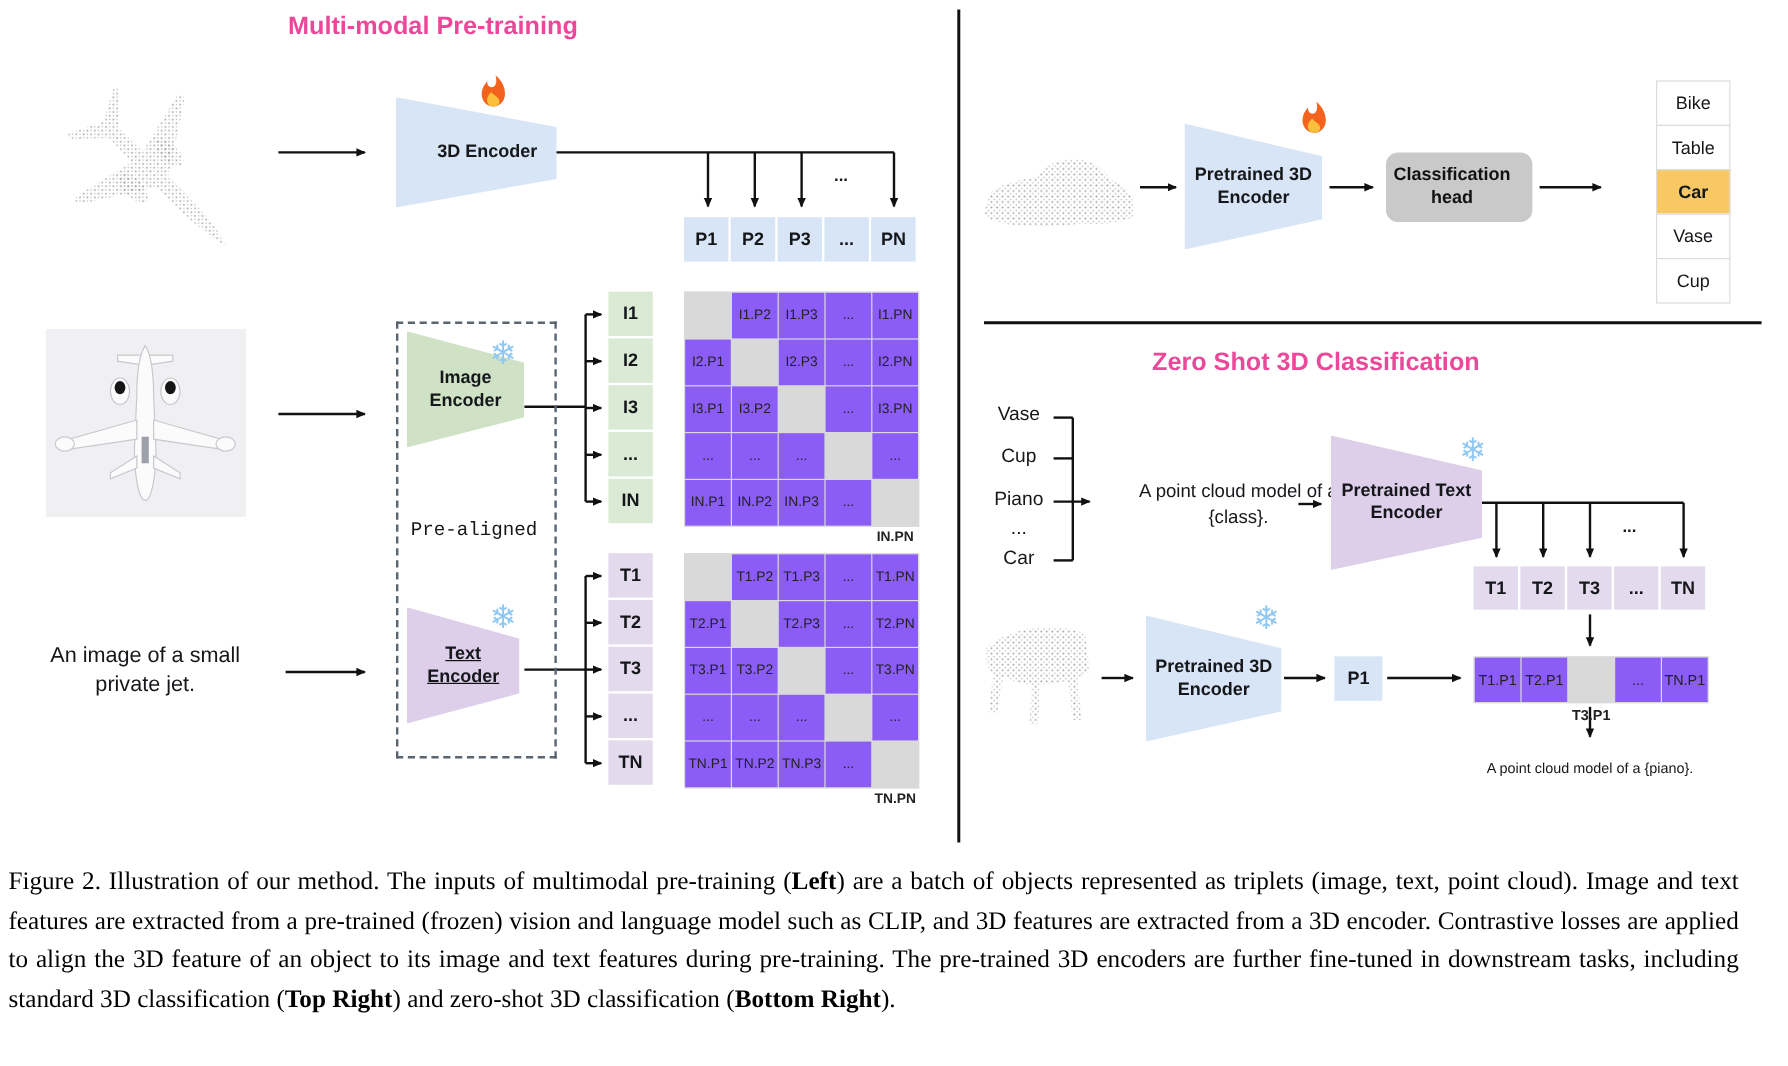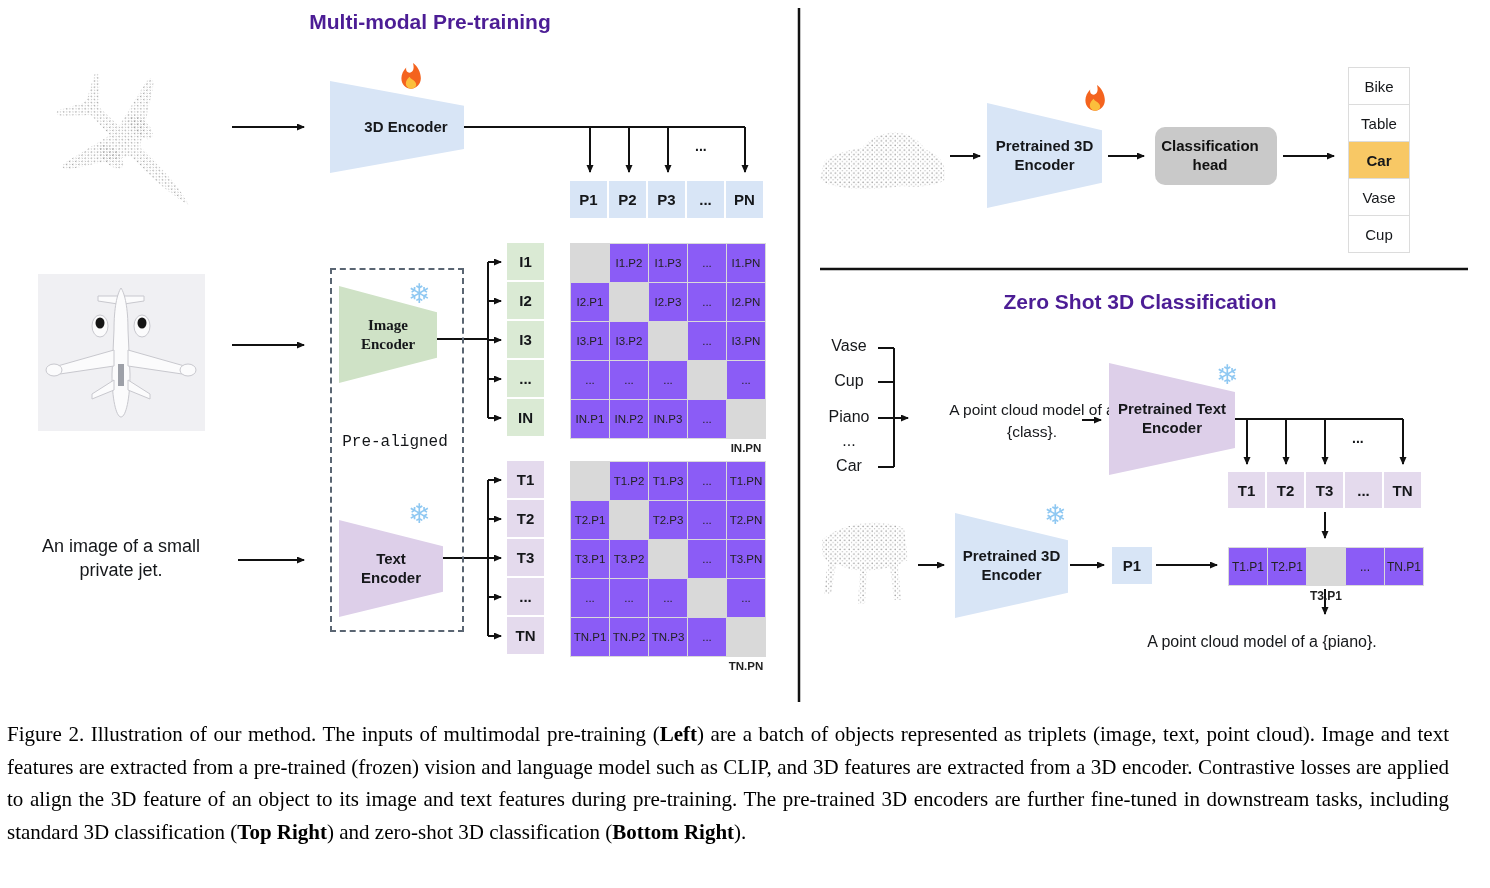--- a/index.html
+++ b/index.html
@@ -1,21 +1,21 @@
 <!DOCTYPE html>
 <html style="--blue: #D8E5F6; --green-box: #DAEAD4; --green-trap: #CFE2C6; --purple-box: #E4DAED; --purple-trap: #DDCFE9; --orange: #F8C865; --head-gray: #C9C9C9;"><head>
 <meta charset="utf-8">
 <style>
   html,body{margin:0;padding:0;background:#ffffff;}
   #canvas{
     position:relative;width:1490px;height:888px;background:#fff;overflow:hidden;
     font-family:"Liberation Sans", sans-serif;color:#111;
   }
   .abs{position:absolute;}
-  .title{font-weight:bold;font-size:21px;text-align:center;color:#4c1d95;}
+  .title{font-weight:bold;font-size:21px;color:#ec4899;}
   .trap{position:absolute;display:flex;align-items:center;justify-content:center;}
   .trap .lbl{font-weight:bold;font-size:15px;text-align:center;line-height:1.25;color:#15171a;}
   .trap-r{clip-path:polygon(0 0,100% 27%,100% 74%,0 100%);}
   .blue-bg{background:var(--blue,#D8E5F6);}
   .green-bg{background:var(--green-trap,#CFE2C6);}
   .purple-bg{background:var(--purple-trap,#DDCFE9);}
   .cellrow{position:absolute;display:flex;gap:2px;}
   .cellcol{position:absolute;display:flex;flex-direction:column;gap:2px;}
   .cell{width:37px;height:37px;display:flex;align-items:center;justify-content:center;
         font-weight:bold;font-size:15px;color:#15171a;}
@@ -167,28 +167,28 @@
       <ellipse cx="62" cy="52" rx="8" ry="11"></ellipse>
       <ellipse cx="104" cy="52" rx="8" ry="11"></ellipse>
     </g>
     <ellipse cx="62" cy="49" rx="4.5" ry="5.5" fill="#151515"></ellipse>
     <ellipse cx="104" cy="49" rx="4.5" ry="5.5" fill="#151515"></ellipse>
     <path d="M80 90 L86 90 L86 112 L80 112 Z" fill="#9DA0A8"></path>
   </svg>
 
   <div class="dashedbox" style="left:330px;top:268px;width:130px;height:360px;"></div>
 
-  <div class="trap trap-r green-bg" style="left:339px;top:286px;width:98px;height:97px;font-family:Liberation Serif, serif;">
+  <div class="trap trap-r green-bg" style="left:339px;top:276px;width:98px;height:97px;">
     <div class="lbl" style="width:70px">Image Encoder</div>
   </div>
   <div class="snow" style="left:408px;top:281px;">❄</div>
 
   <div class="smalltext" style="left:334px;top:433px;width:122px;font-size:16px;font-family:Liberation Mono, monospace;">Pre-aligned</div>
 
-  <div class="trap trap-r purple-bg" style="left:339px;top:520px;width:104px;height:97px;">
+  <div class="trap trap-r purple-bg" style="left:339px;top:506px;width:94px;height:97px;text-decoration:underline;">
     <div class="lbl" style="width:70px">Text Encoder</div>
   </div>
   <div class="snow" style="left:408px;top:501px;">❄</div>
 
   <div class="smalltext" style="left:18px;top:534px;width:206px;font-size:18px;line-height:1.35;">An image of a small private jet.</div>
 
   <div id="iCol" class="cellcol" style="left:507px;top:243px;">
       <div class="cell i-cell">I1</div>
       <div class="cell i-cell">I2</div>
       <div class="cell i-cell">I3</div>
@@ -279,21 +279,21 @@
       C20.0 8.0 17.2 3.4 13.6 0.8 Z" fill="#F4631E"></path>
     <path d="M12.1 21.7 C9.7 21.7 7.8 19.8 7.8 17.3 C7.8 15.0 9.3 13.5 10.8 11.9 C11.6 13.7 13.9 14.3 15.1 15.8
       C15.8 16.6 16.2 17.5 16.2 18.5 C16.2 20.2 14.4 21.7 12.1 21.7 Z" fill="#FBBF3C"></path>
   </svg>
 
   <div class="abs" style="left:1155px;top:127px;width:122px;height:58px;background:var(--head-gray,#C9C9C9);
        border-radius:10px;display:flex;align-items:center;justify-content:flex-start;">
     <div class="lbl" style="font-weight:bold;font-size:15px;text-align:center;line-height:1.25;width:110px">Classification head</div>
   </div>
 
-  <div id="classList" class="vlist" style="left:1348px;top:68px;justify-content:flex-end;">
+  <div id="classList" class="vlist" style="left:1380px;top:68px;justify-content:flex-end;">
       <div class="vcell">Bike</div>
       <div class="vcell">Table</div>
       <div class="vcell hl">Car</div>
       <div class="vcell">Vase</div>
       <div class="vcell">Cup</div>
     </div>
 
   <div class="abs title" style="left:960px;top:290px;width:360px;">Zero Shot 3D Classification</div>
 
   <div id="zsClasses">
@@ -344,16 +344,16 @@
   <div class="cell p-cell abs" style="left:1112px;top:547px;width:40px;">P1</div>
 
   <div id="tpRow" class="matrix" style="left:1228px;top:547px;grid-auto-rows:37px;">
       <div class="mcell" style="font-size: 12px;">T1.P1</div>
       <div class="mcell" style="font-size: 12px;">T2.P1</div>
       <div class="mcell hl" style="font-size: 12px;">T3.P1</div>
       <div class="mcell" style="font-size: 12px;">...</div>
       <div class="mcell" style="font-size: 12px;">TN.P1</div>
     </div>
 
-  <div class="smalltext" style="left:1112px;top:633px;width:300px;font-size:16px;">A point cloud model of a {piano}.</div>
+  <div class="smalltext" style="left:1175px;top:633px;width:300px;font-size:12px;">A point cloud model of a {piano}.</div>
 
   <p id="caption">Figure 2. Illustration of our method.  The inputs of multimodal pre-training (<b>Left</b>) are a batch of objects represented as triplets (image, text, point cloud).  Image and text features are extracted from a pre-trained (frozen) vision and language model such as CLIP, and 3D features are extracted from a 3D encoder.  Contrastive losses are applied to align the 3D feature of an object to its image and text features during pre-training.  The pre-trained 3D encoders are further fine-tuned in downstream tasks, including standard 3D classification (<b>Top Right</b>) and zero-shot 3D classification (<b>Bottom Right</b>).</p>
 </div>
 
 </body></html>

